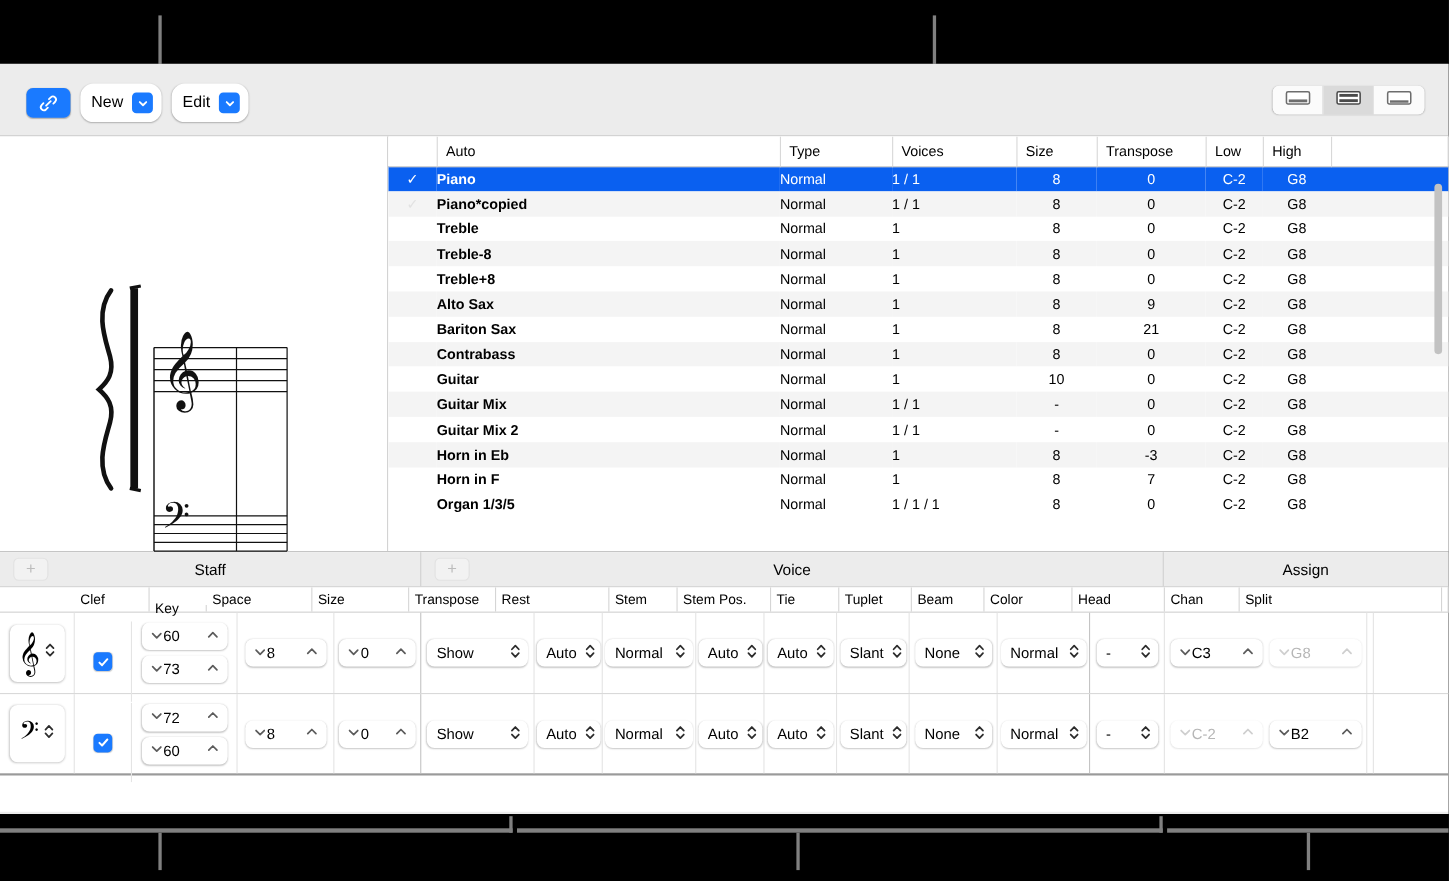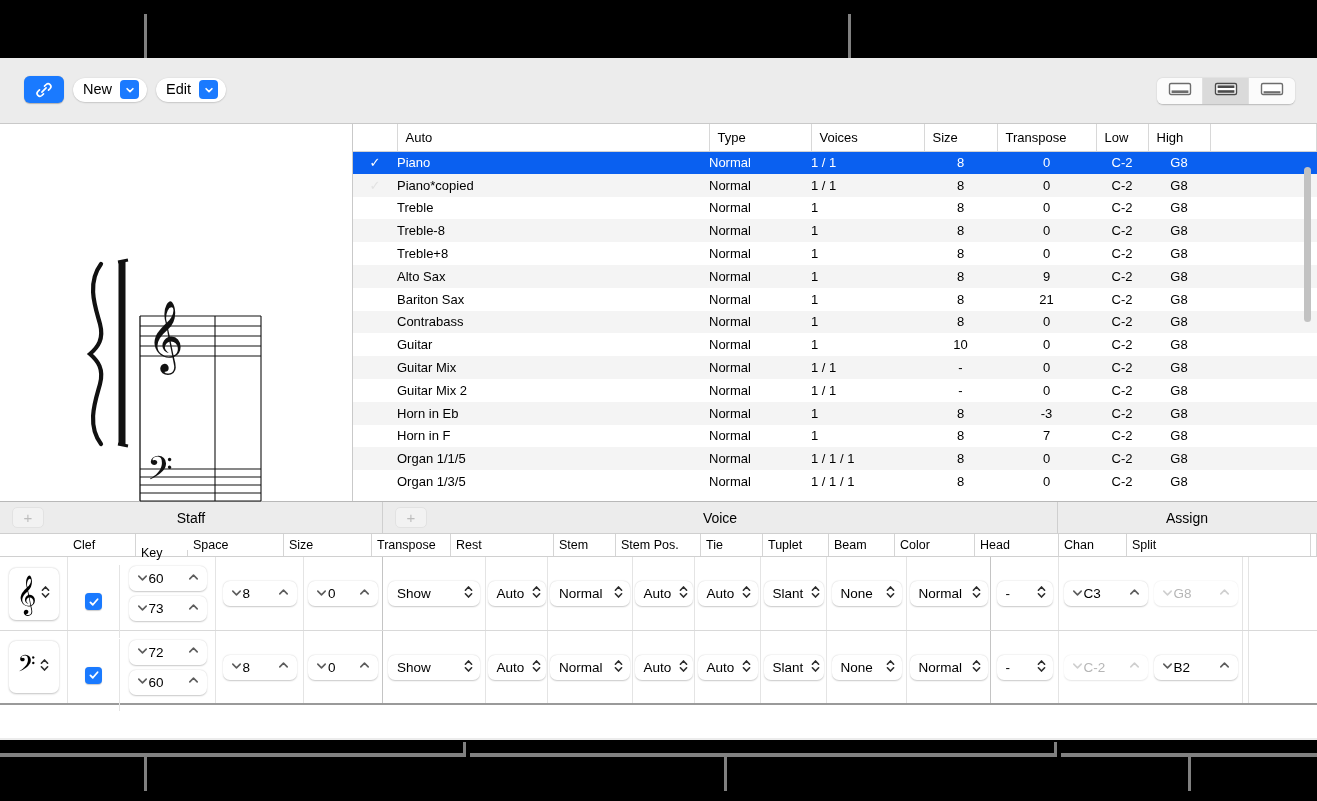--- a/index.html
+++ b/index.html
@@ -32,21 +32,21 @@
   .tb-right { position: absolute; right: 22px; top: 20px; display: flex; align-items: center; }
 
   .link-btn {
     width: 40px; height: 27px; border-radius: 6px;
     background: #1a7aff; display: flex; align-items: center; justify-content: center;
     box-shadow: 0 0.5px 1px rgba(0,0,0,.25);
   }
   .link-btn svg { display: block; }
 
   .split-btn {
-    height: 24px; border-radius: 12px; background: #fff;
+    height: 35px; border-radius: 12px; background: #fff;
     display: flex; align-items: center; padding: 0 8px 0 10px; gap: 8px;
     box-shadow: 0 0.5px 1.5px rgba(0,0,0,.26);
   }
   .split-btn .lbl { font-size: 14.5px; color: #000; line-height: 1; }
   .chev-box {
     width: 19px; height: 19px; border-radius: 4px; background: #1a7aff;
     display: flex; align-items: center; justify-content: center;
   }
 
   .seg-group { display: flex; border-radius: 6px; overflow: hidden; background: #f6f6f6;
@@ -71,21 +71,21 @@
     border-bottom: 1px solid #d2d2d2; border-right: 1px solid #d8d8d8;
     vertical-align: middle;
   }
   table.inst td {
     font-size: 13px; color: #000; height: 22.8px; padding: 0;
     vertical-align: middle; white-space: nowrap;
   }
   tr.row-alt td { background: #f4f4f4; }
   tr.row-sel td { background: #0a60f0; color: #fff; }
   td.c-check { width: 44px; text-align: center; font-size: 13px; }
-  td.c-name  { padding-left: 4px; }
+  td.c-name  { padding-left: 4px; font-weight: bold; }
   td.c-type  { padding-left: 8px; }
   td.c-voices{ padding-left: 8px; }
   td.c-num   { text-align: center; }
   td.c-low, td.c-high { text-align: center; }
   .dash-dim { color: #b4b4b4; }
   .chk-dim { color: #e2e2e2; }
 
   
   .vscroll { position: absolute; right: 3px; top: 33px; width: 13px; height: 340px; }
   .vthumb { position: absolute; left: 3px; top: 10px; width: 7px; height: 155px; background: #c2c2c2; border-radius: 4px; }
@@ -434,31 +434,20 @@
                 <td class="c-check"></td>
                 <td class="c-name">Horn in F</td>
                 <td class="c-type">Normal</td>
                 <td class="c-voices">1</td>
                 <td class="c-num">8</td>
                 <td class="c-num">7</td>
                 <td class="c-low">C-2</td>
                 <td class="c-high">G8</td>
                 <td class=""></td>
               </tr>
-              <tr class="row-alt">
-                <td class="c-check"></td>
-                <td class="c-name">Organ 1/1/5</td>
-                <td class="c-type">Normal</td>
-                <td class="c-voices">1 / 1 / 1</td>
-                <td class="c-num">8</td>
-                <td class="c-num">0</td>
-                <td class="c-low">C-2</td>
-                <td class="c-high">G8</td>
-                <td class=""></td>
-              </tr>
               <tr>
                 <td class="c-check"></td>
                 <td class="c-name">Organ 1/3/5</td>
                 <td class="c-type">Normal</td>
                 <td class="c-voices">1 / 1 / 1</td>
                 <td class="c-num">8</td>
                 <td class="c-num">0</td>
                 <td class="c-low">C-2</td>
                 <td class="c-high">G8</td>
                 <td class=""></td>

